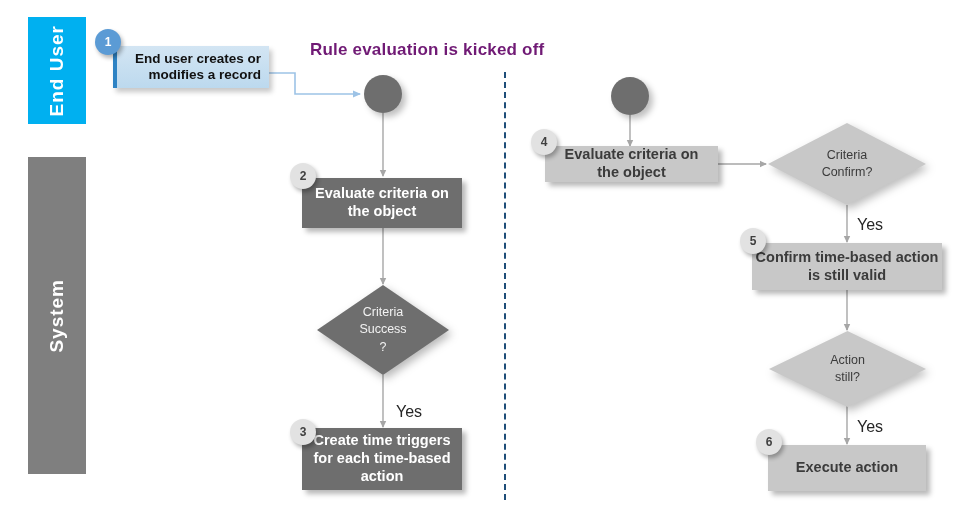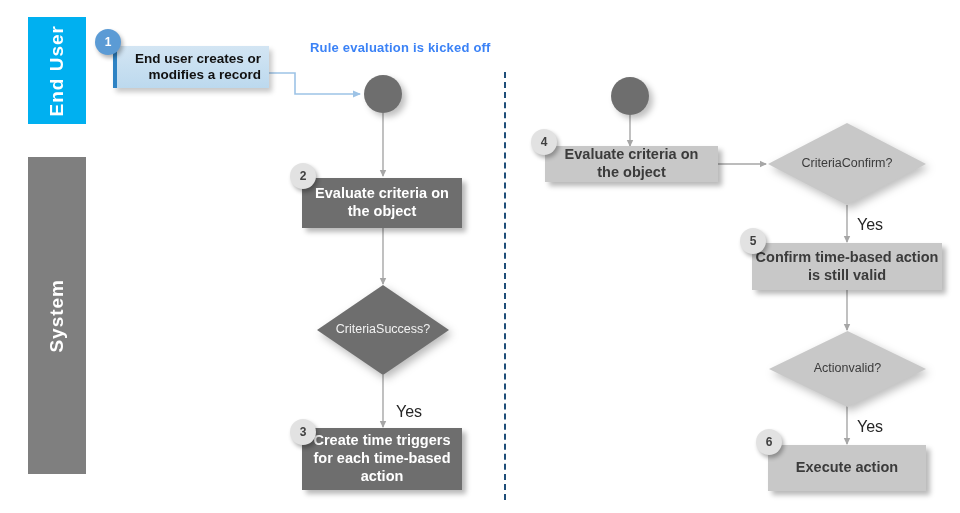--- a/index.html
+++ b/index.html
@@ -41,23 +41,23 @@
   }
   #lane-system {
     left: 28px; top: 157px; width: 58px; height: 317px;
     background: #7f7f7f;
     font-size: 19px;
   }
 
   
   .heading {
     position: absolute;
-    font-size: 13px;
-    font-weight: bold;
-    color: #3b82f6;
+    font-size: 17px;
+    font-weight: bold;
+    color: #701a75;
     white-space: nowrap;
     letter-spacing: .2px;
   }
   #heading-left  { left: 310px; top: 40px; }
   #heading-right { left: 556px; top: 40px; }
 
   
   #divider {
     position: absolute;
     left: 504px; top: 72px;
@@ -112,20 +112,21 @@
   }
 
   
   .diamond-wrap { position: absolute; }
   .diamond-wrap svg { display: block; overflow: visible; }
   .diamond-label {
     position: absolute;
     left: 0; top: 0;
     width: 100%; height: 100%;
     display: flex;
+    flex-direction: column;
     align-items: center;
     justify-content: center;
     text-align: center;
     line-height: 1.38;
     pointer-events: none;
   }
   .diamond-dark .diamond-label { color: #f2f2f2; font-size: 12.5px; }
   .diamond-light .diamond-label { color: #3b3b3b; font-size: 12.5px; }
 
   
@@ -258,21 +259,21 @@
     <span>Confirm time-based action is still valid</span>
   </div>
   <div class="badge badge-gray" style="left:740px; top:228px;">5</div>
 
   <div class="diamond-wrap diamond-light" style="left:769px; top:331px; width:157px; height:76px;">
     <svg width="157" height="76" viewBox="0 0 157 76" xmlns="http://www.w3.org/2000/svg">
       <polygon points="78.5,0 157,38 78.5,76 0,38" fill="#c8c8c8" style="filter: drop-shadow(3px 4px 4px rgba(0,0,0,.26));"></polygon>
     </svg>
     <div class="diamond-label">
       <div>Action</div>
-      <div>valid?</div>
+      <div>still?</div>
     </div>
   </div>
 
   <div class="edge-label" style="left:857px; top:418px;">Yes</div>
 
   <div class="node proc proc-light" id="n-step6" style="left:768px; top:445px; width:158px; height:46px; padding:0 2px;">
     <span>Execute action</span>
   </div>
   <div class="badge badge-gray" style="left:756px; top:429px;">6</div>
 

